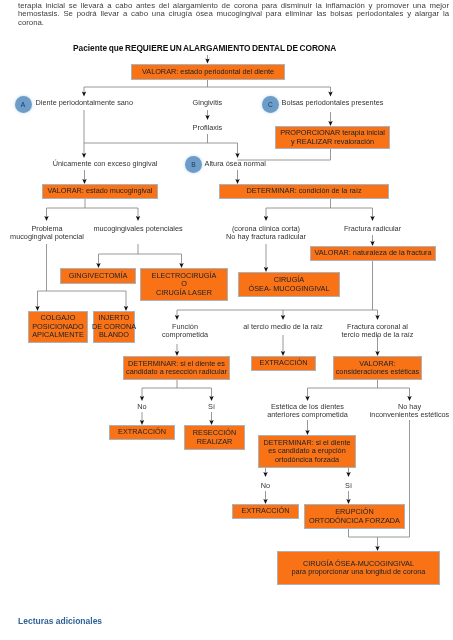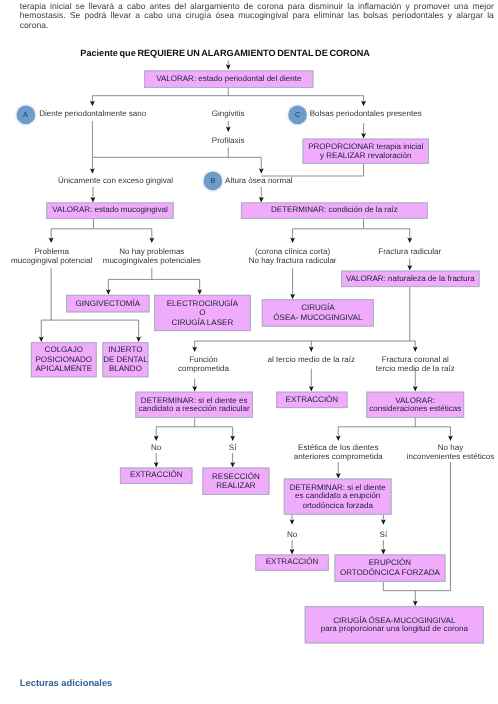--- a/index.html
+++ b/index.html
@@ -1,21 +1,21 @@
 <!DOCTYPE html>
 <html><head>
 <meta charset="utf-8">
 <style>
   html,body{margin:0;padding:0;}
   body{width:453px;height:640px;background:#fff;font-family:"Liberation Sans",sans-serif;position:relative;overflow:hidden;}
   #intro{position:absolute;left:18px;top:2.2px;width:431px;font-size:7.8px;line-height:8.3px;color:#404040;}
   #intro div{text-align:justify;text-align-last:justify;}
   #intro div:last-child{text-align-last:left;}
   #title{position:absolute;left:73px;top:42.6px;font-size:8.3px;font-weight:bold;color:#0f0f0f;word-spacing:-0.8px;white-space:nowrap;}
-  .box{position:absolute;background:#f0abfc;border:0.7px solid #a8b3bf;box-sizing:border-box;
+  .box{position:absolute;background:#f97316;border:0.7px solid #a8b3bf;box-sizing:border-box;
        display:flex;flex-direction:column;align-items:center;justify-content:center;text-align:center;
        color:#14202e;font-size:7.3px;line-height:8.4px;white-space:nowrap;}
   .lbl{position:absolute;text-align:center;font-size:7.3px;line-height:8.6px;color:#333;white-space:nowrap;}
   .lbl.lft{text-align:left;}
   .circ{position:absolute;border-radius:50%;background:#6d9cc8;color:#13365f;font-size:6.6px;
         display:flex;align-items:center;justify-content:center;width:17px;height:17px;
         box-shadow:0 0 2.5px 1px rgba(215,232,245,.9);}
   #footer{position:absolute;left:18px;top:615.6px;font-size:8.5px;font-weight:bold;color:#2f6296;}
   svg#wires{position:absolute;left:0;top:0;width:453px;height:640px;}
 </style>
@@ -157,21 +157,21 @@
     <span>CIRUGÍA</span>
     <span>ÓSEA- MUCOGINGIVAL</span>
   </div>
 <div class="box" style="left:28px;top:311px;width:60px;height:32px">
     <span>COLGAJO</span>
     <span>POSICIONADO</span>
     <span>APICALMENTE</span>
   </div>
 <div class="box" style="left:93px;top:311px;width:42px;height:32px">
     <span>INJERTO</span>
-    <span>DE DENTAL</span>
+    <span>DE CORONA</span>
     <span>BLANDO</span>
   </div>
 <div class="box" style="left:123px;top:356px;width:107px;height:24px">
     <span>DETERMINAR: si el diente es</span>
     <span>candidato a resección radicular</span>
   </div>
 <div class="box" style="left:251px;top:356px;width:65px;height:15px">
     <span>EXTRACCIÓN</span>
   </div>
 <div class="box" style="left:333px;top:356px;width:89px;height:24px">
@@ -205,21 +205,20 @@
 <div class="lbl" style="left:97.4px;top:99.2px;width:220px"><span>Gingivitis</span></div>
 <div class="lbl" style="left:97.4px;top:124.2px;width:220px"><span>Profilaxis</span></div>
 <div class="lbl lft" style="left:281.6px;top:99.2px"><span>Bolsas periodontales presentes</span></div>
 <div class="lbl" style="left:-5px;top:160.2px;width:220px"><span>Únicamente con exceso gingival</span></div>
 <div class="lbl lft" style="left:204.6px;top:160.2px"><span>Altura ósea normal</span></div>
 <div class="lbl" style="left:-63px;top:224.6px;width:220px">
     <div>Problema</div>
     <div>mucogingival potencial</div>
   </div>
 <div class="lbl" style="left:28px;top:224.6px;width:220px">
-    <div>No hay problemas</div>
     <div>mucogingivales potenciales</div>
   </div>
 <div class="lbl" style="left:156px;top:224.6px;width:220px">
     <div>(corona clínica corta)</div>
     <div>No hay fractura radicular</div>
   </div>
 <div class="lbl" style="left:262.5px;top:224.6px;width:220px"><span>Fractura radicular</span></div>
 <div class="lbl" style="left:75px;top:322.6px;width:220px">
     <div>Función</div>
     <div>comprometida</div>

